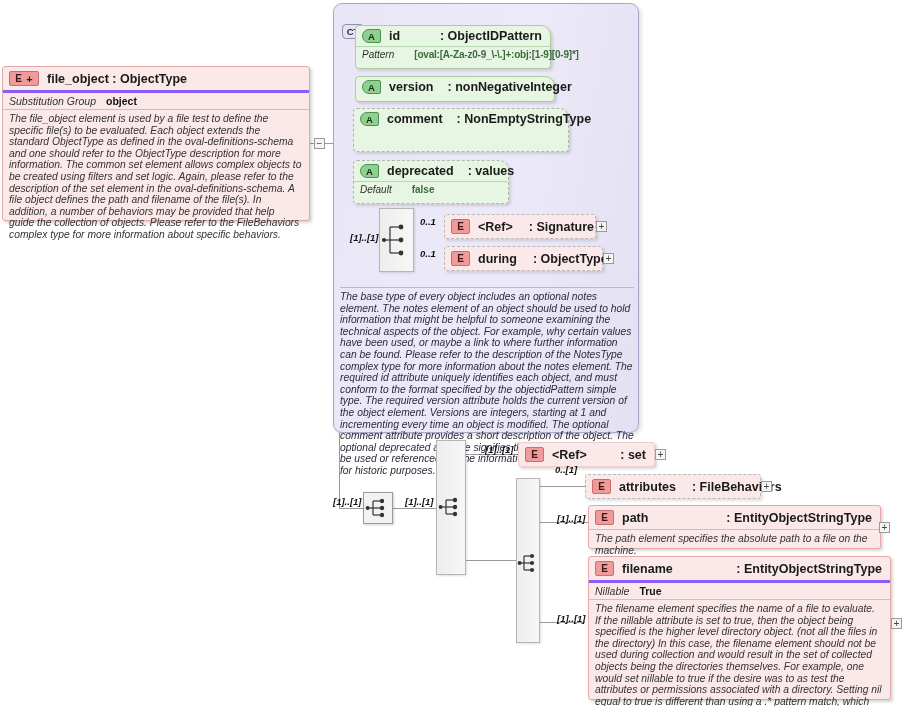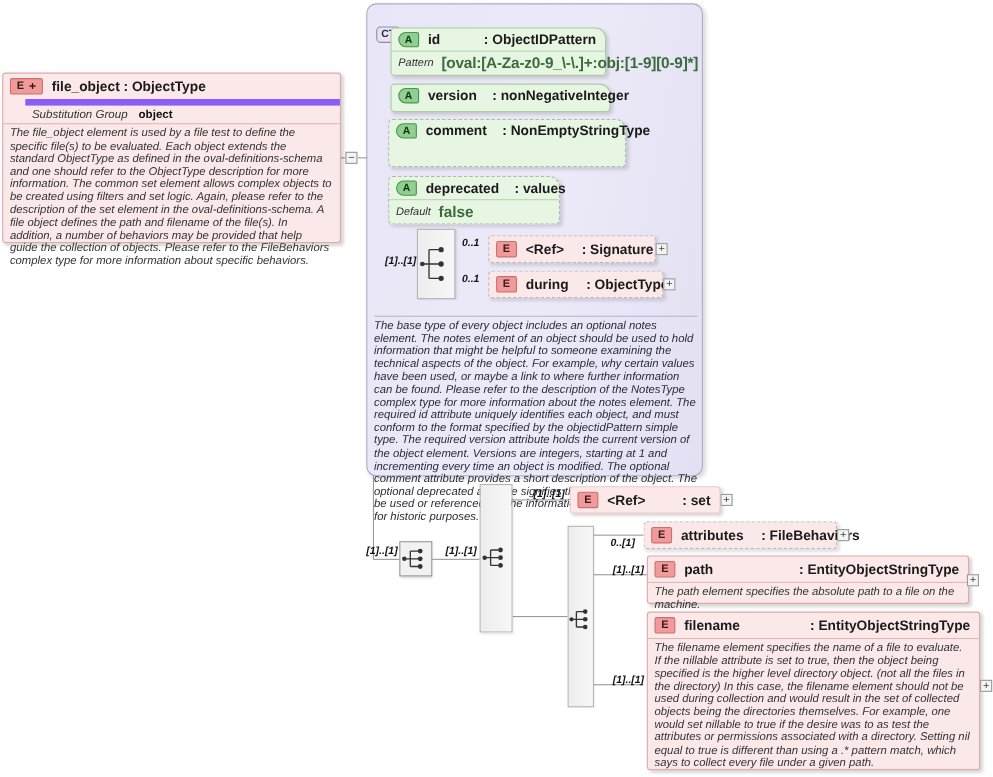--- a/index.html
+++ b/index.html
@@ -20,22 +20,22 @@
   }
   .ebox.dashed{border:1px dashed #b9b9b9;background:#fbe9e9;box-shadow:2px 2px 3px rgba(0,0,0,.12);}
   .ebox.solidref{border:1px solid #f0cccc;}
   .ehead{
     display:flex;align-items:center;padding:4px 8px 4px 6px;
     font-size:12.5px;font-weight:bold;color:#1a1a1a;white-space:nowrap;
   }
   .ehead .nm{margin-left:8px;}
   .ehead .ty{margin-left:auto;padding-left:16px;}
   .erow{
-    border-top:6px solid #8b5cf6;padding:2px 8px 2px 6px;
-    font-size:10.5px;white-space:nowrap;display:flex;align-items:center;margin-left:20px;
+    border-top:3px solid #8b5cf6;padding:2px 8px 2px 6px;
+    font-size:10.5px;white-space:nowrap;display:flex;align-items:center;
   }
   .erow .k{font-style:italic;color:#333;}
   .erow .v{margin-left:10px;font-weight:bold;color:#111;}
   .edoc{
     border-top:1px solid #e3b5b5;padding:3px 7px 4px 6px;
     font-size:10.3px;font-style:italic;color:#333;line-height:11.6px;
   }
 
   
   .icn{
@@ -62,21 +62,21 @@
     box-shadow:2px 2px 3px rgba(0,0,0,.13);box-sizing:border-box;
   }
   .abox.dashed{border:1px dashed #b3b3b3;}
   .ahead{display:flex;align-items:center;padding:3px 8px 3px 6px;
     font-size:12.5px;font-weight:bold;color:#1a1a1a;white-space:nowrap;}
   .ahead .nm{margin-left:8px;}
   .ahead .ty{margin-left:auto;padding-left:14px;}
   .arow{border-top:1px solid #b9d6b2;padding:2px 8px 2px 6px;font-size:10px;
     display:flex;align-items:center;white-space:nowrap;}
   .arow .k{font-style:italic;color:#2e2e2e;}
-  .arow .v{margin-left:7px;color:#3b6b3b;font-weight:bold;font-size:14px;}
+  .arow .v{margin-left:20px;color:#3b6b3b;font-weight:bold;font-size:10px;}
   .arow .v.mono{font-family:"Liberation Sans",sans-serif;letter-spacing:-.2px;}
 
   
   .ctbox{
     position:absolute;border:1px solid #a9a6c8;border-radius:9px;
     background:linear-gradient(100deg,#e9e7f7 0%,#eceaf8 55%,#e2e0f2 100%);
     box-shadow:2px 2px 4px rgba(0,0,0,.14);box-sizing:border-box;
   }
   .cthead{display:flex;align-items:center;padding:20px 0 0 8px;font-size:12.5px;
     font-weight:bold;color:#1b1b30;}
@@ -313,21 +313,21 @@
       <span>E</span>
     </span>
     <span class="nm">&lt;Ref&gt;</span>
     <span class="ty"><span>:</span> <span>set</span></span>
   </div>
 </div>
 <div class="tgl" style="left:655px;top:449px;">
   <span>+</span>
 </div>
 
-<div class="card" style="left:555px;top:488px;">0..[1]</div>
+<div class="card" style="left:555px;top:464px;">0..[1]</div>
 <div class="ebox dashed" style="left:585px;top:474px;width:176px;height:25px;">
   <div class="ehead">
     <span class="icn">
       <span>E</span>
     </span>
     <span class="nm">attributes</span>
     <span class="ty"><span>:</span> <span>FileBehaviors</span></span>
   </div>
 </div>
 <div class="tgl" style="left:761px;top:481px;">
@@ -351,17 +351,21 @@
 
 <div class="card" style="left:557px;top:613px;">[1]..[1]</div>
 <div class="ebox" style="left:588px;top:556px;width:303px;height:144px;">
   <div class="ehead">
     <span class="icn">
       <span>E</span>
     </span>
     <span class="nm">filename</span>
     <span class="ty"><span>:</span> <span>EntityObjectStringType</span></span>
   </div>
+  <div class="erow">
+    <span class="k">Nillable</span>
+    <span class="v">True</span>
+  </div>
   <div class="edoc">The filename element specifies the name of a file to evaluate. If the nillable attribute is set to true, then the object being specified is the higher level directory object. (not all the files in the directory) In this case, the filename element should not be used during collection and would result in the set of collected objects being the directories themselves. For example, one would set nillable to true if the desire was to as test the attributes or permissions associated with a directory. Setting nil equal to true is different than using a .* pattern match, which says to collect every file under a given path.</div>
 </div>
 <div class="tgl" style="left:891px;top:618px;">
   <span>+</span>
 </div>
 
 </body></html>

